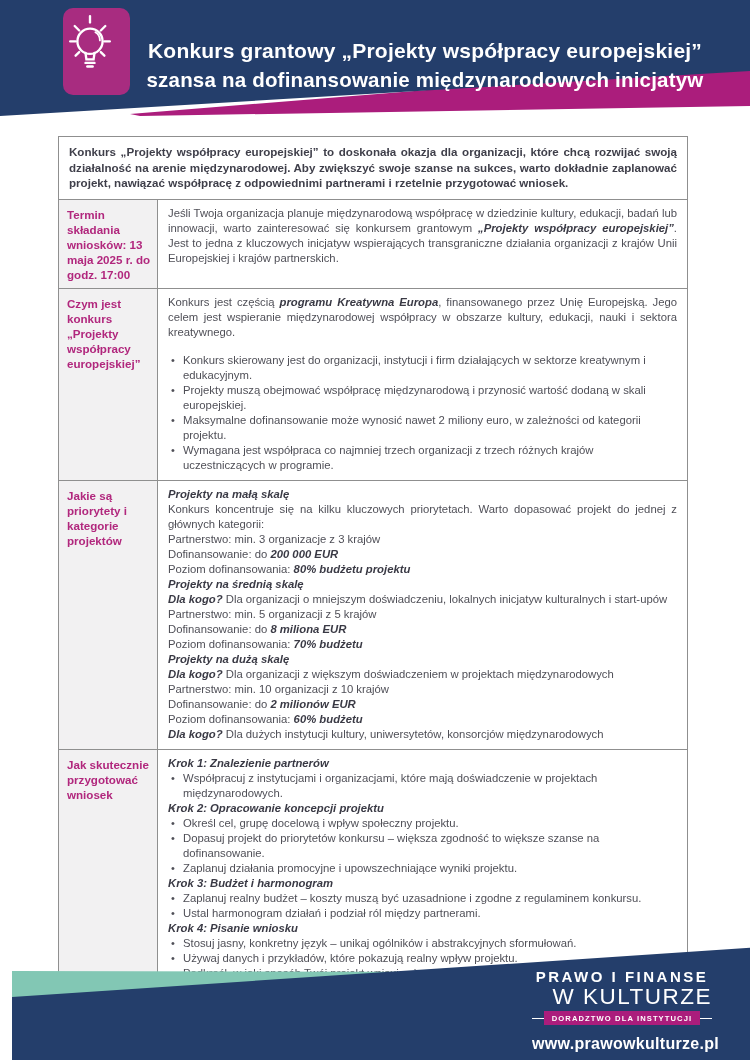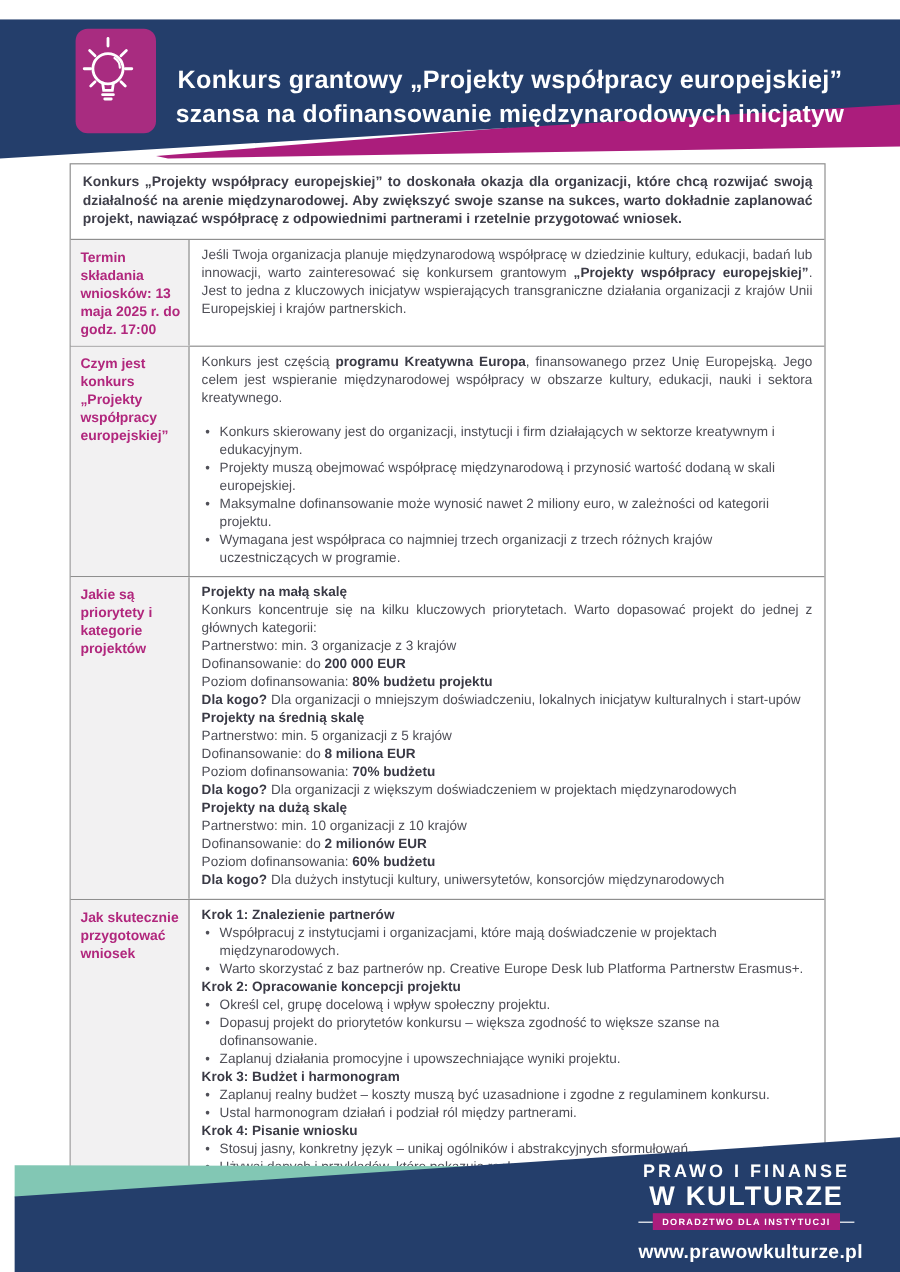--- a/index.html
+++ b/index.html
@@ -4,21 +4,21 @@
 <style>
   :root{
     --navy:#243e6b; --magenta:#ab1d7c; --tile:#a82c80; --teal:#82c7b4;
     --pink-text:#b1277d; --border:#8f8f8f; --body:#4f4f57; --bold:#3a3a45;
   }
   html,body{margin:0;padding:0;}
   body{font-family:"Liberation Sans","DejaVu Sans",sans-serif;background:#ffffff;}
   .page{position:relative;width:750px;height:1060px;background:#fff;overflow:hidden;}
 
   
-  .header{position:absolute;left:0;top:16px;width:750px;height:114px;border-radius:16px;}
+  .header{position:absolute;left:0;top:0;width:750px;height:114px;border-radius:16px;}
   .header svg{position:absolute;left:0;top:0;}
   .bulb-tile{position:absolute;left:63px;top:8px;width:67px;height:87px;
     background:var(--tile);border-radius:10px;display:flex;align-items:center;justify-content:center;}
   .titles{position:absolute;left:142px;top:36px;width:566px;text-align:center;color:#fff;}
   .titles .t1{font-size:21px;font-weight:bold;line-height:29px;letter-spacing:.2px;}
   .titles .t2{font-size:20.5px;font-weight:bold;line-height:29px;letter-spacing:.2px;}
 
   
   .table{position:absolute;left:58px;top:136px;width:630px;border:1px solid var(--border);
     background:#fff;box-sizing:border-box;}
@@ -27,30 +27,30 @@
   .row{display:flex;border-top:1px solid var(--border);justify-content:center;}
   .cell{box-sizing:border-box;}
   .label{width:99px;min-width:99px;border-right:1px solid var(--border);background:#f2f1f2;
     color:var(--pink-text);font-weight:bold;font-size:11.6px;line-height:15px;
     padding:7px 6px 6px 8px;}
   .content{flex:1;padding:6px 10px 7px 10px;font-size:11.3px;line-height:15px;color:var(--body);}
   .line{margin:0;}
   .line.p{text-align:justify;}
   .line.h{font-weight:bold;color:var(--bold);}
   .gap{height:13px;}
-  .b{font-weight:bold;color:var(--bold);}
+  .b{font-weight:bold;color:var(--bold);font-style:italic;}
   .li{position:relative;padding-left:15px;text-align:left;}
   .dot{position:absolute;left:3px;top:0;font-size:11px;}
 
   
   .footer{position:absolute;left:12px;top:945px;width:750px;height:115px;}
   .footer svg{position:absolute;left:0;top:0;}
   .logo{position:absolute;right:50px;top:23px;width:180px;text-align:center;color:#fff;}
   .logo .l1{font-size:15px;font-weight:600;letter-spacing:2.5px;line-height:17px;}
-  .logo .l2{font-size:22.5px;font-weight:700;letter-spacing:1.5px;line-height:24px;}
+  .logo .l2{font-size:22.5px;font-weight:400;letter-spacing:1.5px;line-height:24px;text-align:right;}
   .badge-row{display:flex;align-items:center;margin-top:2px;}
   .badge-row .rule{flex:1;height:1px;background:#fff;}
   .badge{background:var(--magenta);color:#fff;font-size:7.6px;font-weight:bold;
     letter-spacing:1.1px;padding:2.5px 8px;white-space:nowrap;}
   .site{position:absolute;right:50px;top:90px;width:180px;text-align:center;color:#fff;
     font-size:16px;font-weight:bold;letter-spacing:.3px;margin-left:12px;}
 </style>
 </head>
 <body>
 
@@ -104,39 +104,39 @@
           </div>
         </div>
         <div class="row">
           <div class="cell label">Jakie są priorytety i kategorie projektów</div>
           <div class="cell content">
             <div class="line h"><span class="b">Projekty na małą skalę</span></div>
             <div class="line p"><span>Konkurs koncentruje się na kilku kluczowych priorytetach. Warto dopasować projekt do jednej z głównych kategorii:</span></div>
             <div class="line p"><span>Partnerstwo: min. 3 organizacje z 3 krajów</span></div>
             <div class="line p"><span>Dofinansowanie: do </span><span class="b">200 000 EUR</span></div>
             <div class="line p"><span>Poziom dofinansowania: </span><span class="b">80% budżetu projektu</span></div>
+            <div class="line h"><span class="b">Projekty na średnią skalę</span></div>
             <div class="line p"><span class="b">Dla kogo?</span><span> Dla organizacji o mniejszym doświadczeniu, lokalnych inicjatyw kulturalnych i start-upów</span></div>
-            <div class="line h"><span class="b">Projekty na średnią skalę</span></div>
             <div class="line p"><span>Partnerstwo: min. 5 organizacji z 5 krajów</span></div>
             <div class="line p"><span>Dofinansowanie: do </span><span class="b">8 miliona EUR</span></div>
             <div class="line p"><span>Poziom dofinansowania: </span><span class="b">70% budżetu</span></div>
+            <div class="line h"><span class="b">Projekty na dużą skalę</span></div>
             <div class="line p"><span class="b">Dla kogo?</span><span> Dla organizacji z większym doświadczeniem w projektach międzynarodowych</span></div>
-            <div class="line h"><span class="b">Projekty na dużą skalę</span></div>
             <div class="line p"><span>Partnerstwo: min. 10 organizacji z 10 krajów</span></div>
             <div class="line p"><span>Dofinansowanie: do </span><span class="b">2 milionów EUR</span></div>
             <div class="line p"><span>Poziom dofinansowania: </span><span class="b">60% budżetu</span></div>
             <div class="line p"><span class="b">Dla kogo?</span><span> Dla dużych instytucji kultury, uniwersytetów, konsorcjów międzynarodowych</span></div>
           </div>
         </div>
         <div class="row">
           <div class="cell label">Jak skutecznie przygotować wniosek</div>
           <div class="cell content">
             <div class="line h"><span class="b">Krok 1: Znalezienie partnerów</span></div>
             <div class="line li"><span class="dot">•</span><span><span>Współpracuj z instytucjami i organizacjami, które mają doświadczenie w projektach międzynarodowych.</span></span></div>
-            <div class="line li"><span class="dot">•</span><span><span>Warto skorzystać z baz partnerów np. Creative Europe Desk lub Platforma Partnerstw Erasmus+.</span></span></div>
+            <div class="line li"><span class="dot">•</span></div>
             <div class="line h"><span class="b">Krok 2: Opracowanie koncepcji projektu</span></div>
             <div class="line li"><span class="dot">•</span><span><span>Określ cel, grupę docelową i wpływ społeczny projektu.</span></span></div>
             <div class="line li"><span class="dot">•</span><span><span>Dopasuj projekt do priorytetów konkursu – większa zgodność to większe szanse na dofinansowanie.</span></span></div>
             <div class="line li"><span class="dot">•</span><span><span>Zaplanuj działania promocyjne i upowszechniające wyniki projektu.</span></span></div>
             <div class="line h"><span class="b">Krok 3: Budżet i harmonogram</span></div>
             <div class="line li"><span class="dot">•</span><span><span>Zaplanuj realny budżet – koszty muszą być uzasadnione i zgodne z regulaminem konkursu.</span></span></div>
             <div class="line li"><span class="dot">•</span><span><span>Ustal harmonogram działań i podział ról między partnerami.</span></span></div>
             <div class="line h"><span class="b">Krok 4: Pisanie wniosku</span></div>
             <div class="line li"><span class="dot">•</span><span><span>Stosuj jasny, konkretny język – unikaj ogólników i abstrakcyjnych sformułowań.</span></span></div>
             <div class="line li"><span class="dot">•</span><span><span>Używaj danych i przykładów, które pokazują realny wpływ projektu.</span></span></div>

